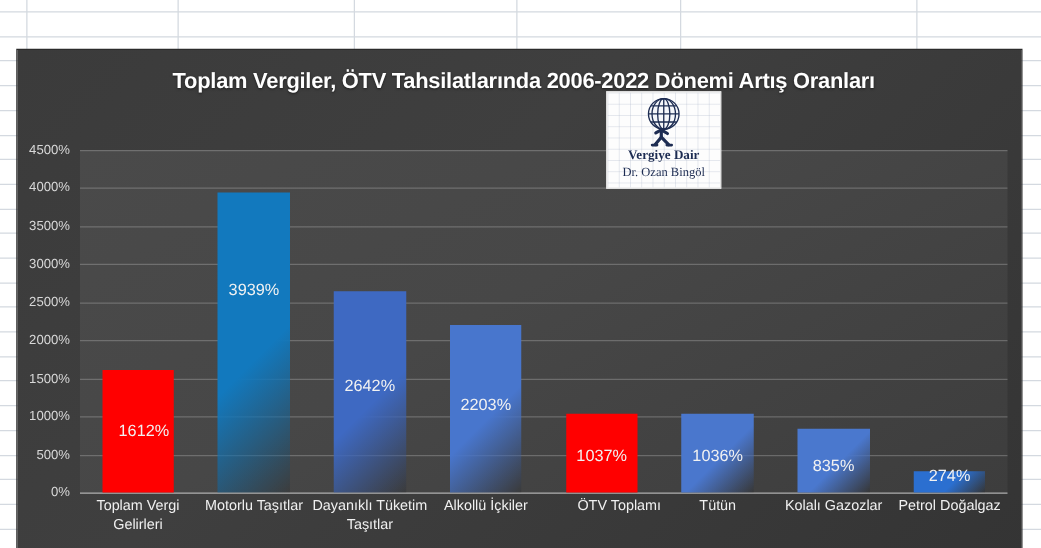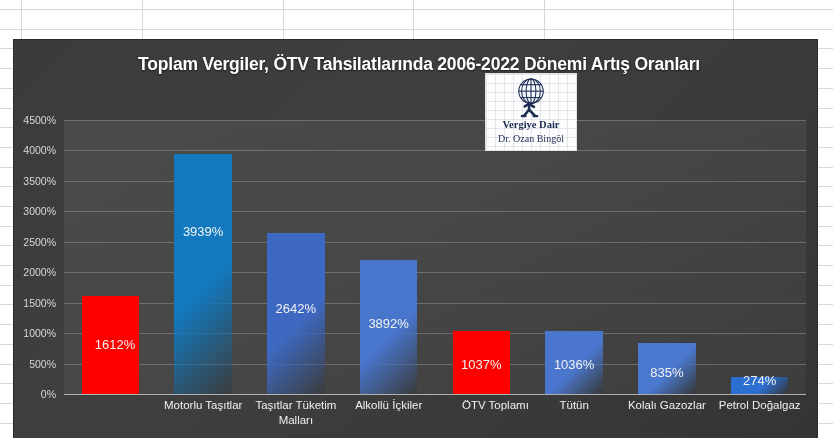--- a/index.html
+++ b/index.html
@@ -215,21 +215,21 @@
       <div class="gridline" style="top: 213.1px;"></div>
       <div class="gridline" style="top: 243.6px;"></div>
       <div class="gridline baseline" style="top: 274px;"></div>
       <div class="bar" style="left: 17.6px; width: 57.5px; height: 98.2px; background: rgb(255, 0, 0);"></div>
       <div class="bar-label" style="left: 17.6px; width: 67px; top: 217.1px;">1612%</div>
       <div class="bar" style="left: 110.4px; width: 57.5px; height: 239.8px; background: linear-gradient(135deg, rgb(18, 121, 190) 0%, rgb(18, 121, 190) 55%, rgba(0, 0, 0, 0.13) 100%);"></div>
       <div class="bar-label" style="left: 110.4px; width: 57.5px; top: 104.2px;">3939%</div>
       <div class="bar" style="left: 203.1px; width: 57.5px; height: 160.9px; background: linear-gradient(135deg, rgb(62, 105, 194) 0%, rgb(62, 105, 194) 55%, rgba(0, 0, 0, 0.13) 100%);"></div>
       <div class="bar-label" style="left: 203.1px; width: 57.5px; top: 180.7px;">2642%</div>
       <div class="bar" style="left: 295.9px; width: 57.5px; height: 134.1px; background: linear-gradient(135deg, rgb(72, 118, 205) 0%, rgb(72, 118, 205) 55%, rgba(0, 0, 0, 0.13) 100%);"></div>
-      <div class="bar-label" style="left: 295.9px; width: 57.5px; top: 196.2px;">3892%</div>
+      <div class="bar-label" style="left: 295.9px; width: 57.5px; top: 196.2px;">2203%</div>
       <div class="bar" style="left: 388.6px; width: 57.5px; height: 63.1px; background: rgb(255, 0, 0);"></div>
       <div class="bar-label" style="left: 388.6px; width: 57.5px; top: 237.4px;">1037%</div>
       <div class="bar" style="left: 481.4px; width: 57.5px; height: 63.1px; background: linear-gradient(135deg, rgb(74, 119, 205) 0%, rgb(74, 119, 205) 55%, rgba(0, 0, 0, 0.13) 100%);"></div>
       <div class="bar-label" style="left: 481.4px; width: 57.5px; top: 237.4px;">1036%</div>
       <div class="bar" style="left: 574.1px; width: 57.5px; height: 50.8px; background: linear-gradient(135deg, rgb(74, 120, 206) 0%, rgb(74, 120, 206) 55%, rgba(0, 0, 0, 0.13) 100%);"></div>
       <div class="bar-label" style="left: 574.1px; width: 57.5px; top: 244.5px;">835%</div>
       <div class="bar" style="left: 666.9px; width: 57.5px; height: 16.7px; background: linear-gradient(135deg, rgb(43, 111, 208) 0%, rgb(43, 111, 208) 55%, rgba(0, 0, 0, 0.13) 100%);"></div>
       <div class="bar-label" style="left: 666.9px; width: 57.5px; top: 253.3px; text-align: center;">274%</div>
     </div>
 
@@ -240,22 +240,23 @@
       <div class="ytick" style="top: 171.333px; right: 761px;">3000%</div>
       <div class="ytick" style="top: 201.778px; right: 761px;">2500%</div>
       <div class="ytick" style="top: 232.222px; right: 761px;">2000%</div>
       <div class="ytick" style="top: 262.667px; right: 761px;">1500%</div>
       <div class="ytick" style="top: 293.111px; right: 761px;">1000%</div>
       <div class="ytick" style="top: 323.556px; right: 761px;">500%</div>
       <div class="ytick" style="top: 354px; right: 761px;">0%</div>
     </div>
 
   <div id="xaxis">
+      <div class="xcat" style="left: 0px; width: 92.8px;">Toplam Vergi Gelirleri</div>
       <div class="xcat" style="left: 92.8px; width: 92.8px;">Motorlu Taşıtlar</div>
-      <div class="xcat" style="left: 185.5px; width: 92.8px;">Taşıtlar Tüketim Malları</div>
+      <div class="xcat" style="left: 185.5px; width: 92.8px;">Dayanıklı Tüketim Taşıtlar</div>
       <div class="xcat" style="left: 278.3px; width: 92.8px;">Alkollü İçkiler</div>
       <div class="xcat" style="left: 385px; width: 92.8px;">ÖTV Toplamı</div>
       <div class="xcat" style="left: 463.8px; width: 92.8px;">Tütün</div>
       <div class="xcat" style="left: 556.5px; width: 92.8px;">Kolalı Gazozlar</div>
       <div class="xcat" style="left: 649.3px; width: 92.8px;">Petrol Doğalgaz</div>
     </div>
 
   <div id="logo">
     <svg id="logo-mark" viewBox="0 0 92 44">
       <g fill="none" stroke="#1d2c52" stroke-width="1.1">

